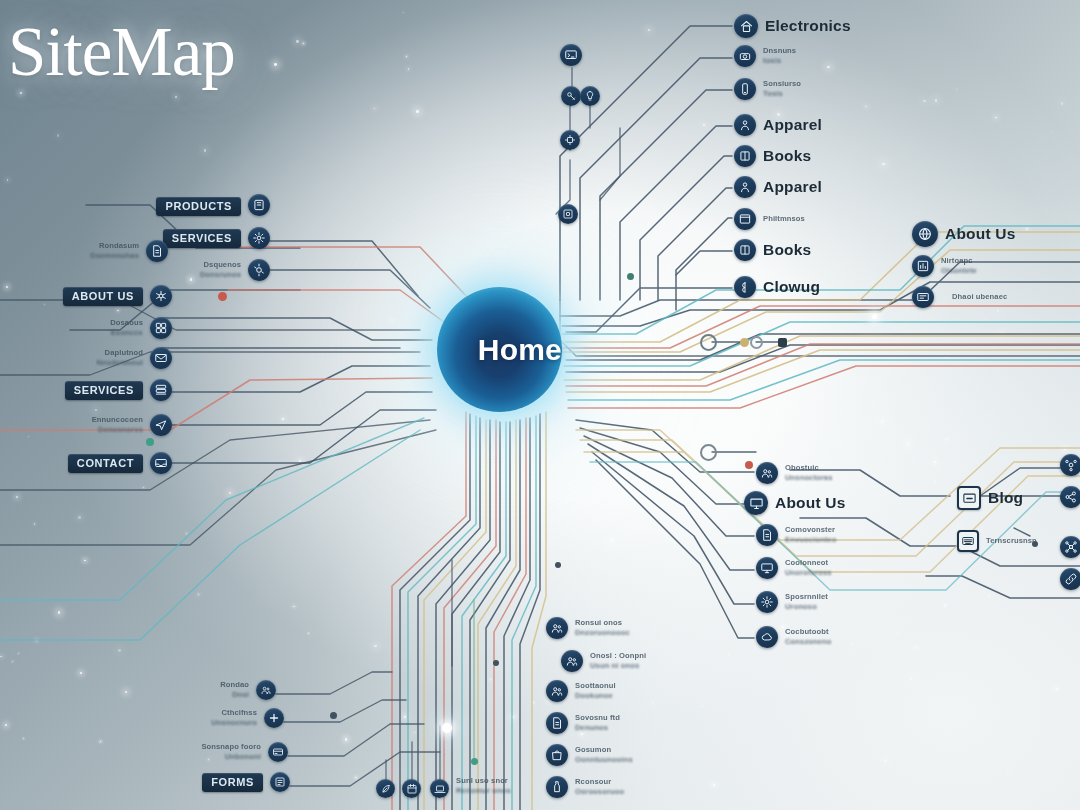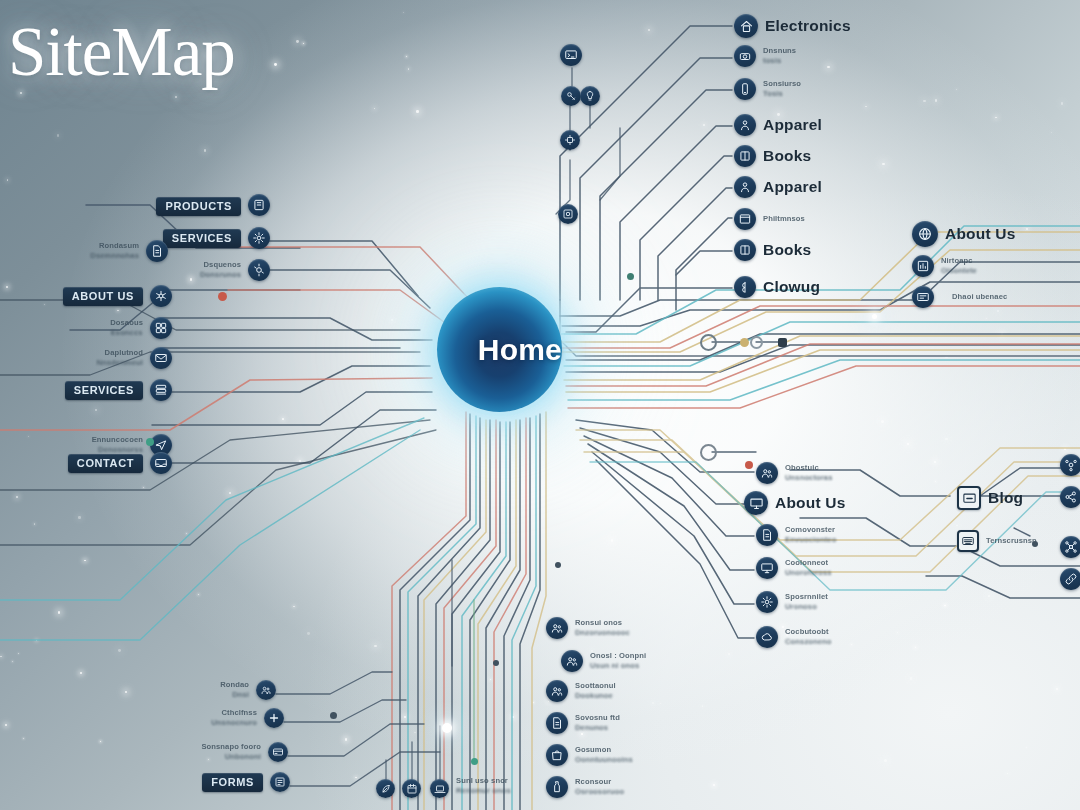--- a/index.html
+++ b/index.html
@@ -734,21 +734,21 @@
           <svg width="14" height="14" viewBox="0 0 24 24" aria-hidden="true">
             <rect x="4" y="4" width="16" height="5" rx="1" fill="none" stroke="currentColor" stroke-width="1.7"></rect>
             <rect x="4" y="11" width="16" height="5" rx="1" fill="none" stroke="currentColor" stroke-width="1.7"></rect>
             <path d="M4 19 L20 19" fill="none" stroke="currentColor" stroke-width="1.7" stroke-linecap="round" stroke-linejoin="round"></path>
           </svg>
         </span>
         <span style="text-align: right;">
           <div class="pill">SERVICES</div>
         </span>
       </div>
-      <div class="node rtl" style="left: auto; top: 434px; right: 908px;">
+      <div class="node rtl" style="left: auto; top: 414px; right: 908px;">
         <span class="ico" style="width: 22px; height: 22px;">
           <svg width="14" height="14" viewBox="0 0 24 24" aria-hidden="true">
             <path d="M4 12 L20 5 L13 20 L11 14 Z" fill="none" stroke="currentColor" stroke-width="1.7" stroke-linecap="round" stroke-linejoin="round"></path>
           </svg>
         </span>
         <span style="text-align: right;">
           <div class="txt sm blur">Ennuncocoen</div>
           <div class="txt sm blur2">Denosnorss</div>
         </span>
       </div>

